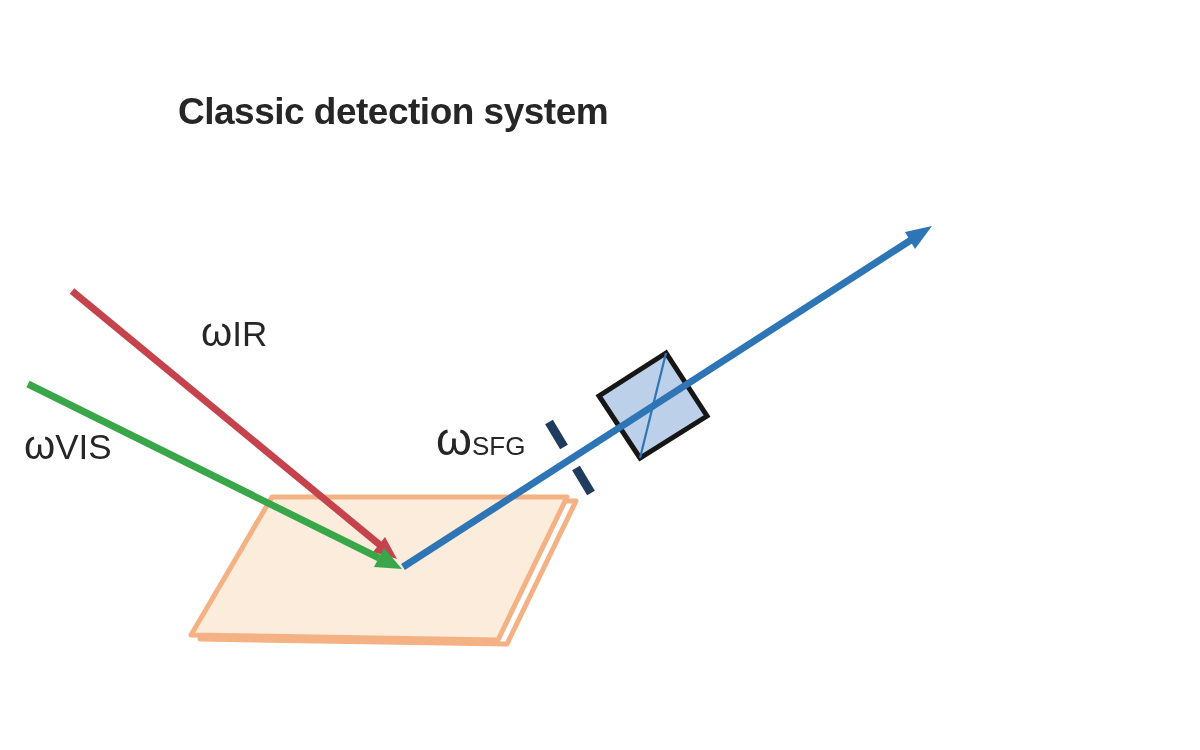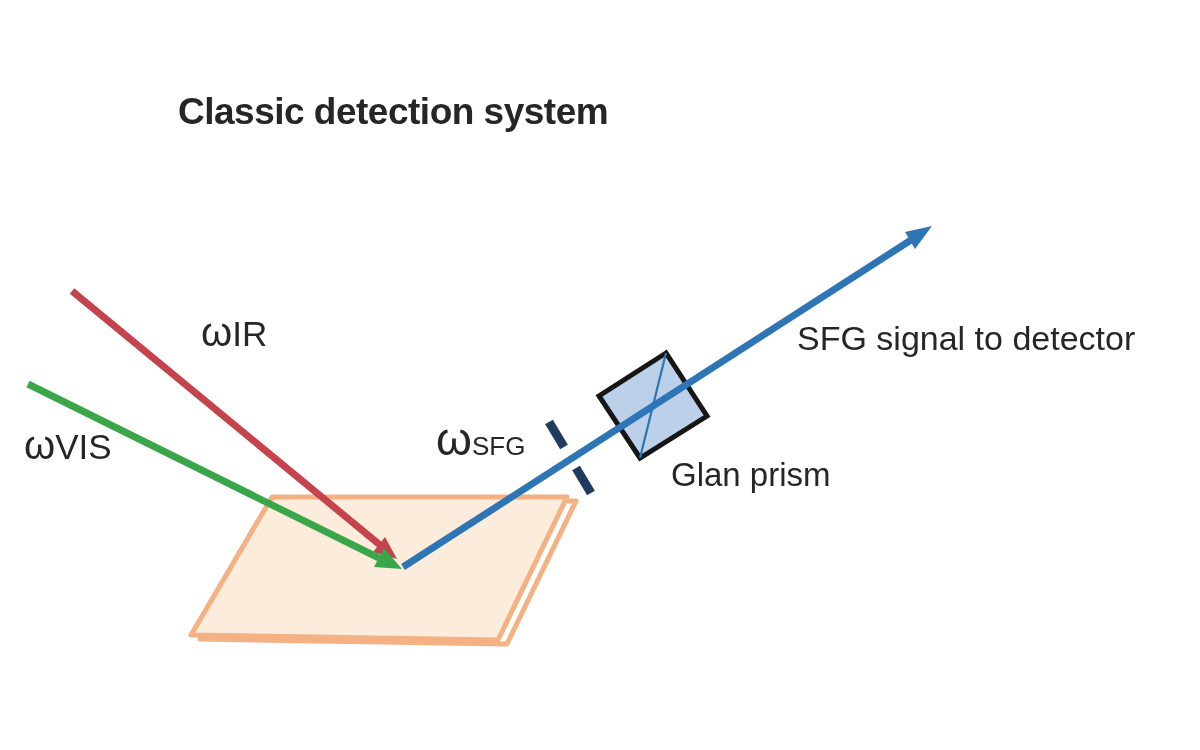--- a/index.html
+++ b/index.html
@@ -102,19 +102,17 @@
   <div class="txt omega-label omega-vis">
     <span class="omega">ω</span>
       <span class="omega-sub">VIS</span>
   </div>
 
   <div class="txt omega-label omega-sfg">
     <span class="omega">ω</span>
       <span class="omega-sub">SFG</span>
   </div>
 
-  <div class="txt glan-label">Glan prism</div>
 
   <div class="txt detector-label">
-    <div>SFG signal to detector</div>
   </div>
 
 </div>
 
 </body></html>

